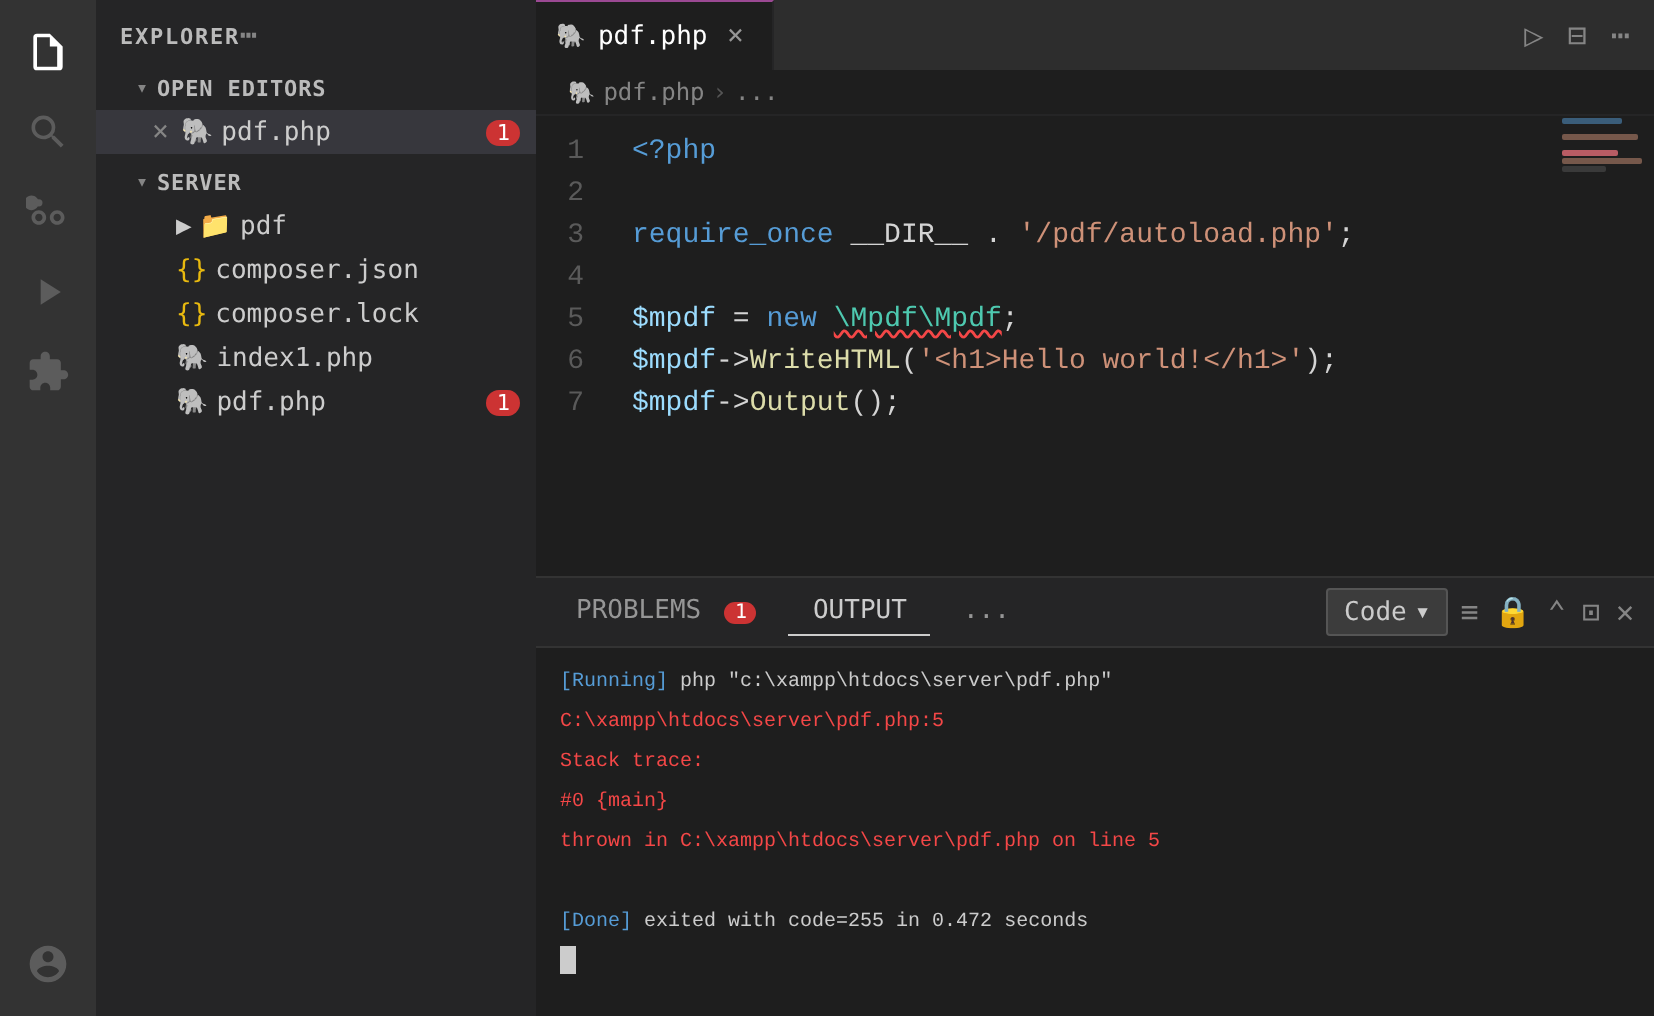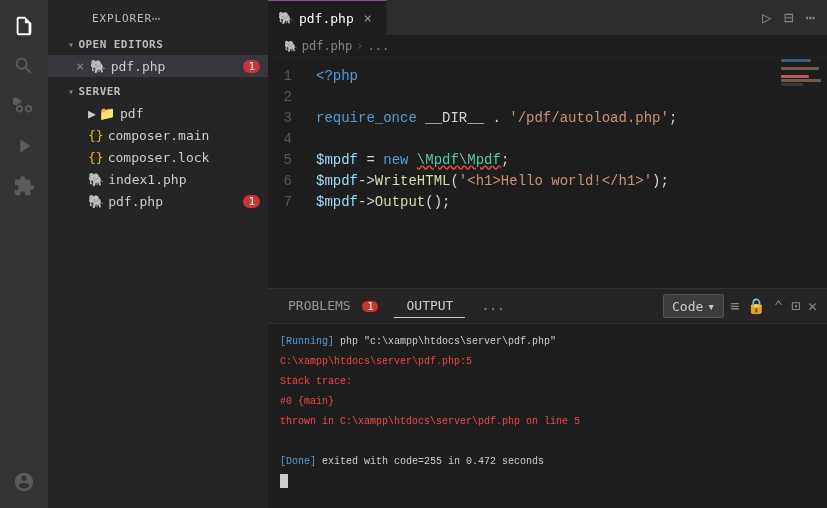--- a/index.html
+++ b/index.html
@@ -44,27 +44,26 @@
       width: 220px;
       background: #252526;
       display: flex;
       flex-direction: column;
       flex-shrink: 0;
       overflow: hidden;
     }
     .sidebar-header {
       padding: 10px 12px 6px 12px;
       font-size: 11px;
-      font-weight: 400;
+      font-weight: 700;
       color: #bbbbbb;
       letter-spacing: 0.08em;
       text-transform: uppercase;
       display: flex;
       align-items: center;
-      margin-left: 32px;
     }
     .sidebar-header-icons {
       display: flex;
       gap: 4px;
     }
     .sidebar-header-icon {
       color: #858585;
       font-size: 14px;
       cursor: pointer;
     }
@@ -427,21 +426,21 @@
       <span class="arrow">▾</span>
       <span>SERVER</span>
     </div>
     <div class="sidebar-item sub-item">
       <span class="arrow">▶</span>
       <span class="file-icon-folder">📁</span>
       <span>pdf</span>
     </div>
     <div class="sidebar-item sub-item">
       <span class="file-icon-json">{}</span>
-      <span>composer.main</span>
+      <span>composer.json</span>
     </div>
     <div class="sidebar-item sub-item">
       <span class="file-icon-json">{}</span>
       <span>composer.lock</span>
     </div>
     <div class="sidebar-item sub-item">
       <span class="file-icon-php">🐘</span>
       <span>index1.php</span>
     </div>
     <div class="sidebar-item sub-item">

